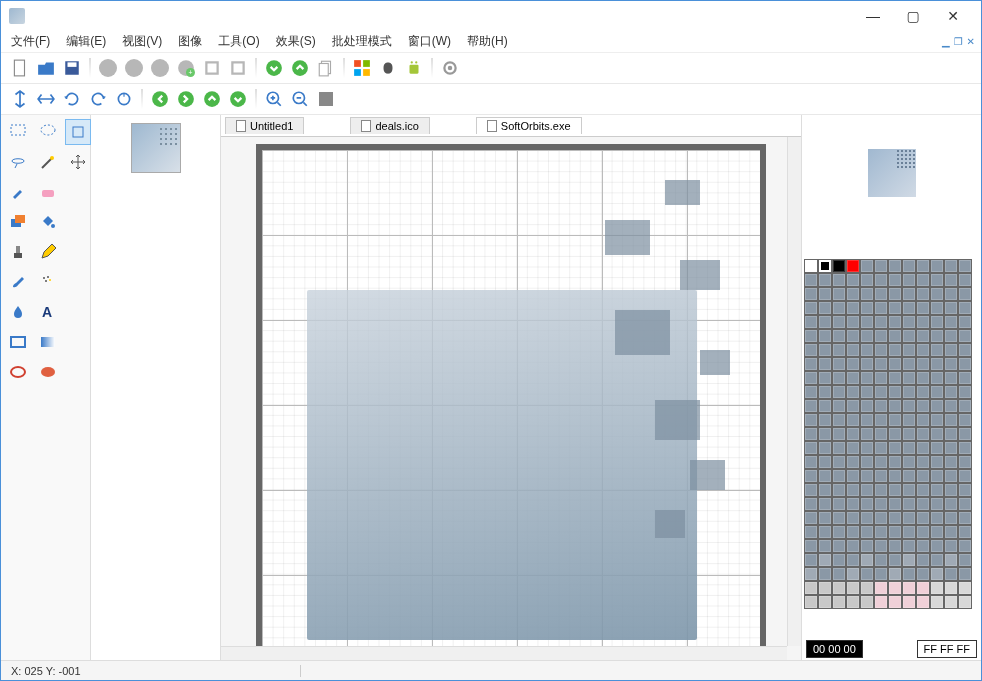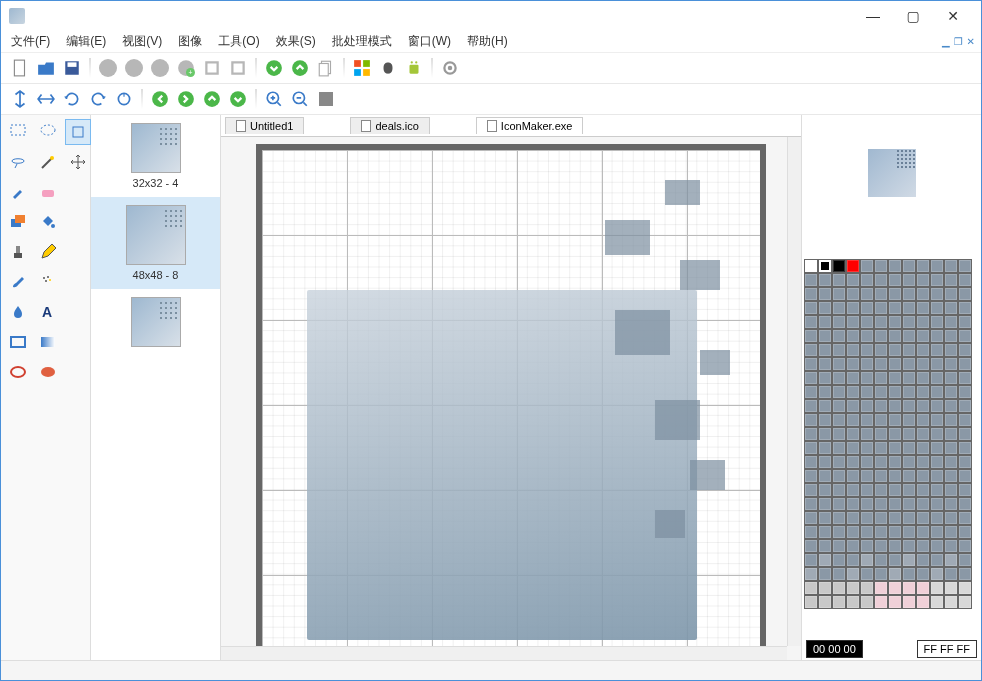--- a/index.html
+++ b/index.html
@@ -372,40 +372,38 @@
         </svg>
       </div>
     <div class="tool">
         <svg width="18" height="18">
           <ellipse cx="9" cy="9" rx="7" ry="5" fill="#e06040"></ellipse>
         </svg>
       </div>
   </div>
 
   <div class="thumbs-panel">
-    <div class="thumb-item"><div class="thumb-box"></div><span>32x32 - 4</span></div>
-    <div class="thumb-item sel"><div class="thumb-box" style="width:60px;height:60px"></div><span>48x48 - 8</span></div>
     <div class="thumb-item">
         <div class="thumb-box"></div>
       </div>
   </div>
 
   <div class="center-panel">
     <div class="tab-bar">
       <div class="tab">
           <span class="doc-ic"></span>
           <span>Untitled1</span>
         </div>
       <div class="tab">
           <span class="doc-ic"></span>
           <span>deals.ico</span>
         </div>
       <div class="tab active">
           <span class="doc-ic"></span>
-          <span>IconMaker.exe</span>
+          <span>SoftOrbits.exe</span>
         </div>
     </div>
     <div class="canvas-wrap">
       <div class="pixel-canvas">
         <div class="pixel-art"></div>
         <div class="pixel-art-frag" style="top:30px;right:60px;width:35px;height:25px"></div>
         <div class="pixel-art-frag" style="top:70px;right:110px;width:45px;height:35px"></div>
         <div class="pixel-art-frag" style="top:110px;right:40px;width:40px;height:30px"></div>
         <div class="pixel-art-frag" style="top:160px;right:90px;width:55px;height:45px"></div>
         <div class="pixel-art-frag" style="top:200px;right:30px;width:30px;height:25px"></div>
@@ -726,13 +724,14 @@
       </div>
     <div class="fgbg-row">
       <span class="box fg">00 00 00</span>
       <span class="box bg">FF FF FF</span>
     </div>
   </div>
 
 </div>
 
 <div class="status-bar">
+  <div class="cell" style="width:300px">X: 025 Y: -001</div>
 </div>
 
 </body></html>

